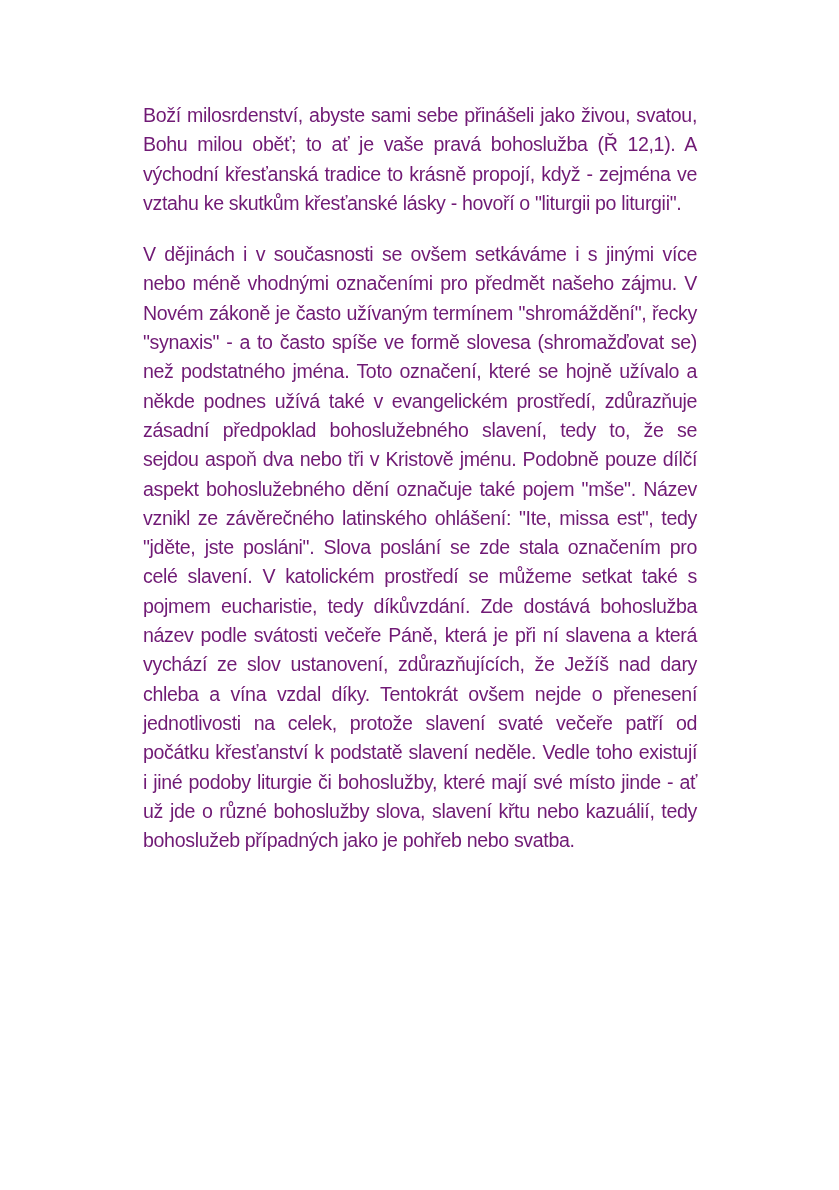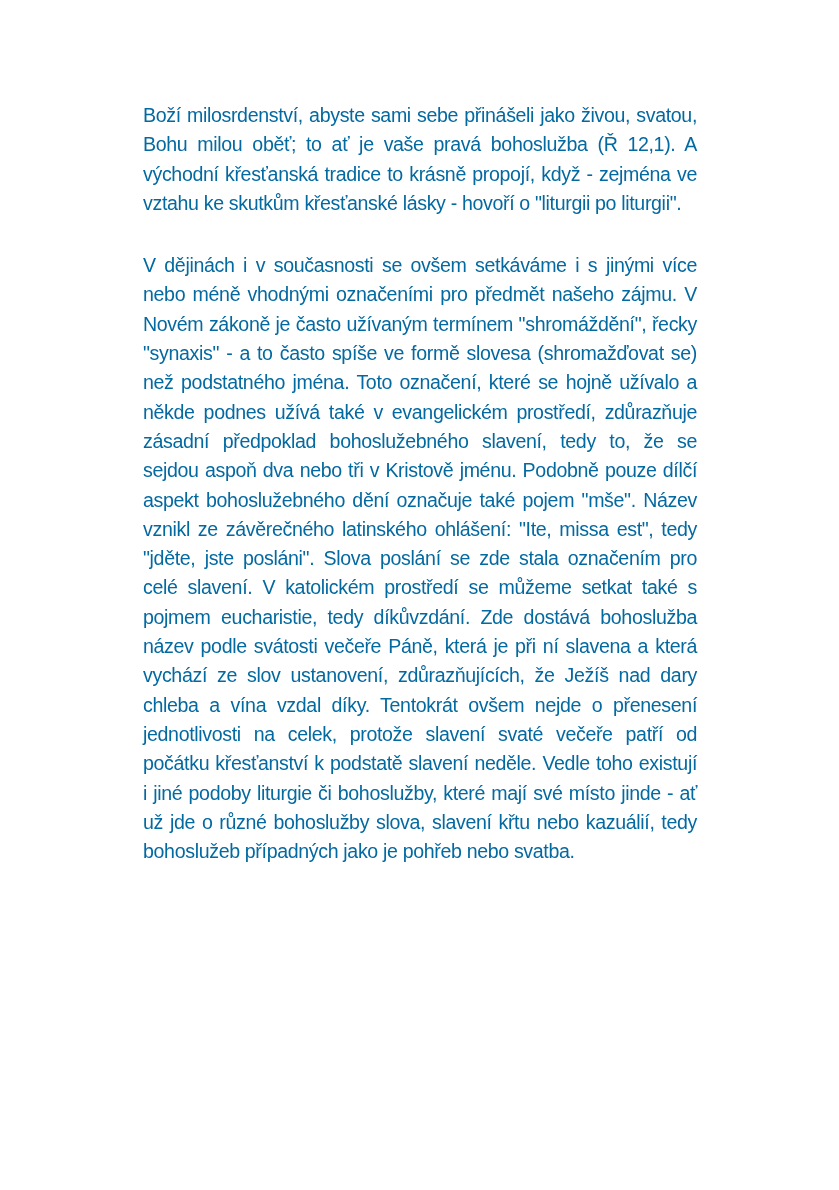--- a/index.html
+++ b/index.html
@@ -5,27 +5,27 @@
     html, body { margin: 0; padding: 0; background: #ffffff; }
     body { width: 839px; height: 1190px; position: relative; overflow: hidden; }
     .page {
       position: absolute;
       left: 143px;
       top: 101px;
       width: 554px;
       font-family: "Liberation Sans", sans-serif;
       font-size: 19.6px;
       line-height: 29.3px;
-      color: #0369a1;
+      color: #701a75;
       text-align: justify;
       letter-spacing: -0.35px;
       word-spacing: 0px;
     }
     .page p { margin: 0; }
-    .page p + p { margin-top: 33px; }
+    .page p + p { margin-top: 22px; }
   </style>
 </head>
 <body>
 
 <div class="page">
   <p>Boží milosrdenství, abyste sami sebe přinášeli jako živou, svatou, Bohu milou oběť; to ať je vaše pravá bohoslužba (Ř 12,1). A východní křesťanská tradice to krásně propojí, když - zejména ve vztahu ke skutkům křesťanské lásky - hovoří o "liturgii po liturgii".</p>
   <p>V dějinách i v současnosti se ovšem setkáváme i s jinými více nebo méně vhodnými označeními pro předmět našeho zájmu. V Novém zákoně je často užívaným termínem "shromáždění", řecky "synaxis" - a to často spíše ve formě slovesa (shromažďovat se) než podstatného jména. Toto označení, které se hojně užívalo a někde podnes užívá také v evangelickém prostředí, zdůrazňuje zásadní předpoklad bohoslužebného slavení, tedy to, že se sejdou aspoň dva nebo tři v Kristově jménu. Podobně pouze dílčí aspekt bohoslužebného dění označuje také pojem "mše". Název vznikl ze závěrečného latinského ohlášení: "Ite, missa est", tedy "jděte, jste posláni". Slova poslání se zde stala označením pro celé slavení. V katolickém prostředí se můžeme setkat také s pojmem eucharistie, tedy díkůvzdání. Zde dostává bohoslužba název podle svátosti večeře Páně, která je při ní slavena a která vychází ze slov ustanovení, zdůrazňujících, že Ježíš nad dary chleba a vína vzdal díky. Tentokrát ovšem nejde o přenesení jednotlivosti na celek, protože slavení svaté večeře patří od počátku křesťanství k podstatě slavení neděle. Vedle toho existují i jiné podoby liturgie či bohoslužby, které mají své místo jinde - ať už jde o různé bohoslužby slova, slavení křtu nebo kazuálií, tedy bohoslužeb případných jako je pohřeb nebo svatba.</p>
 </div>
 
 </body></html>

